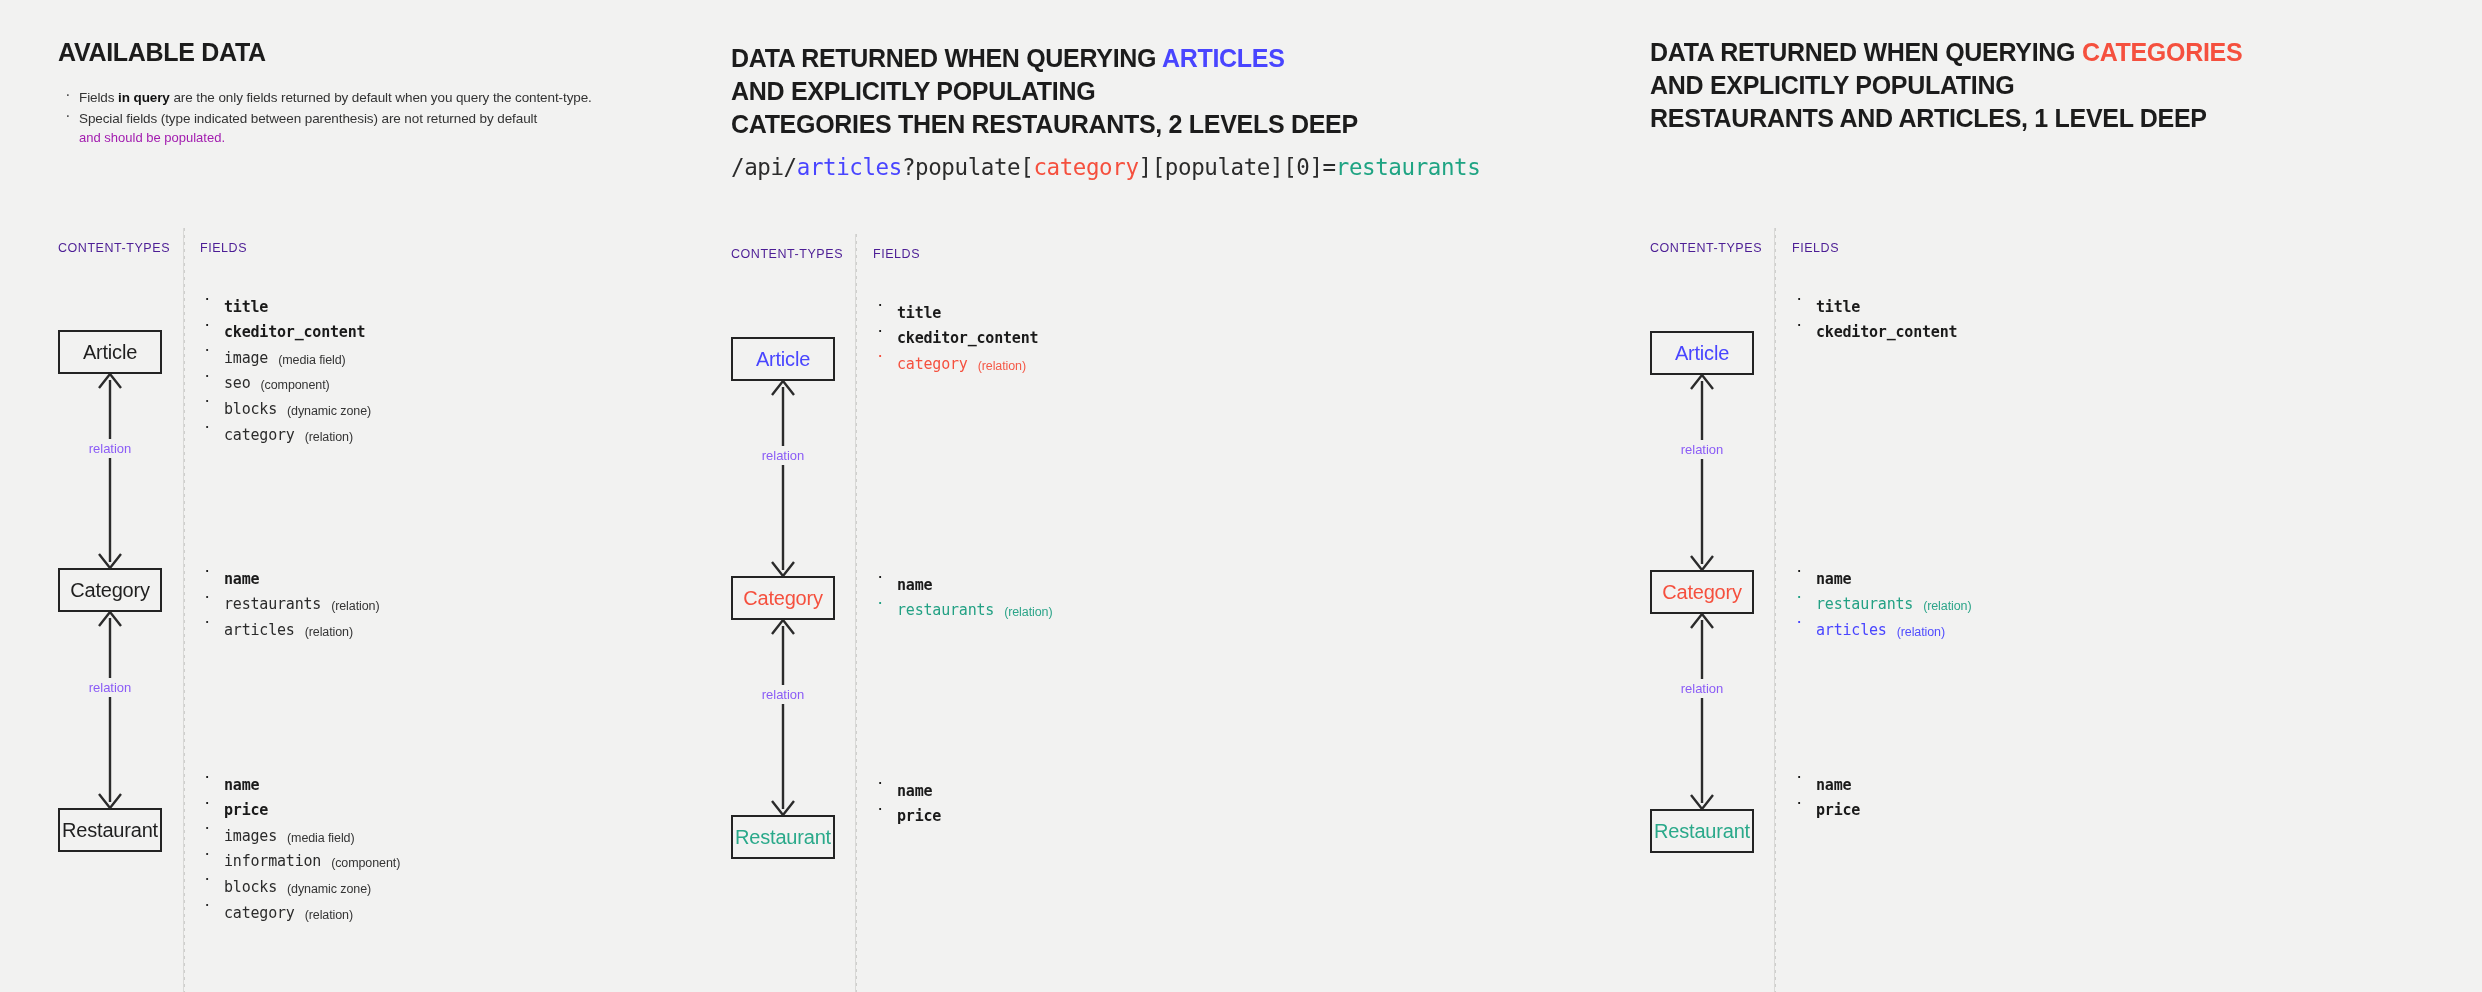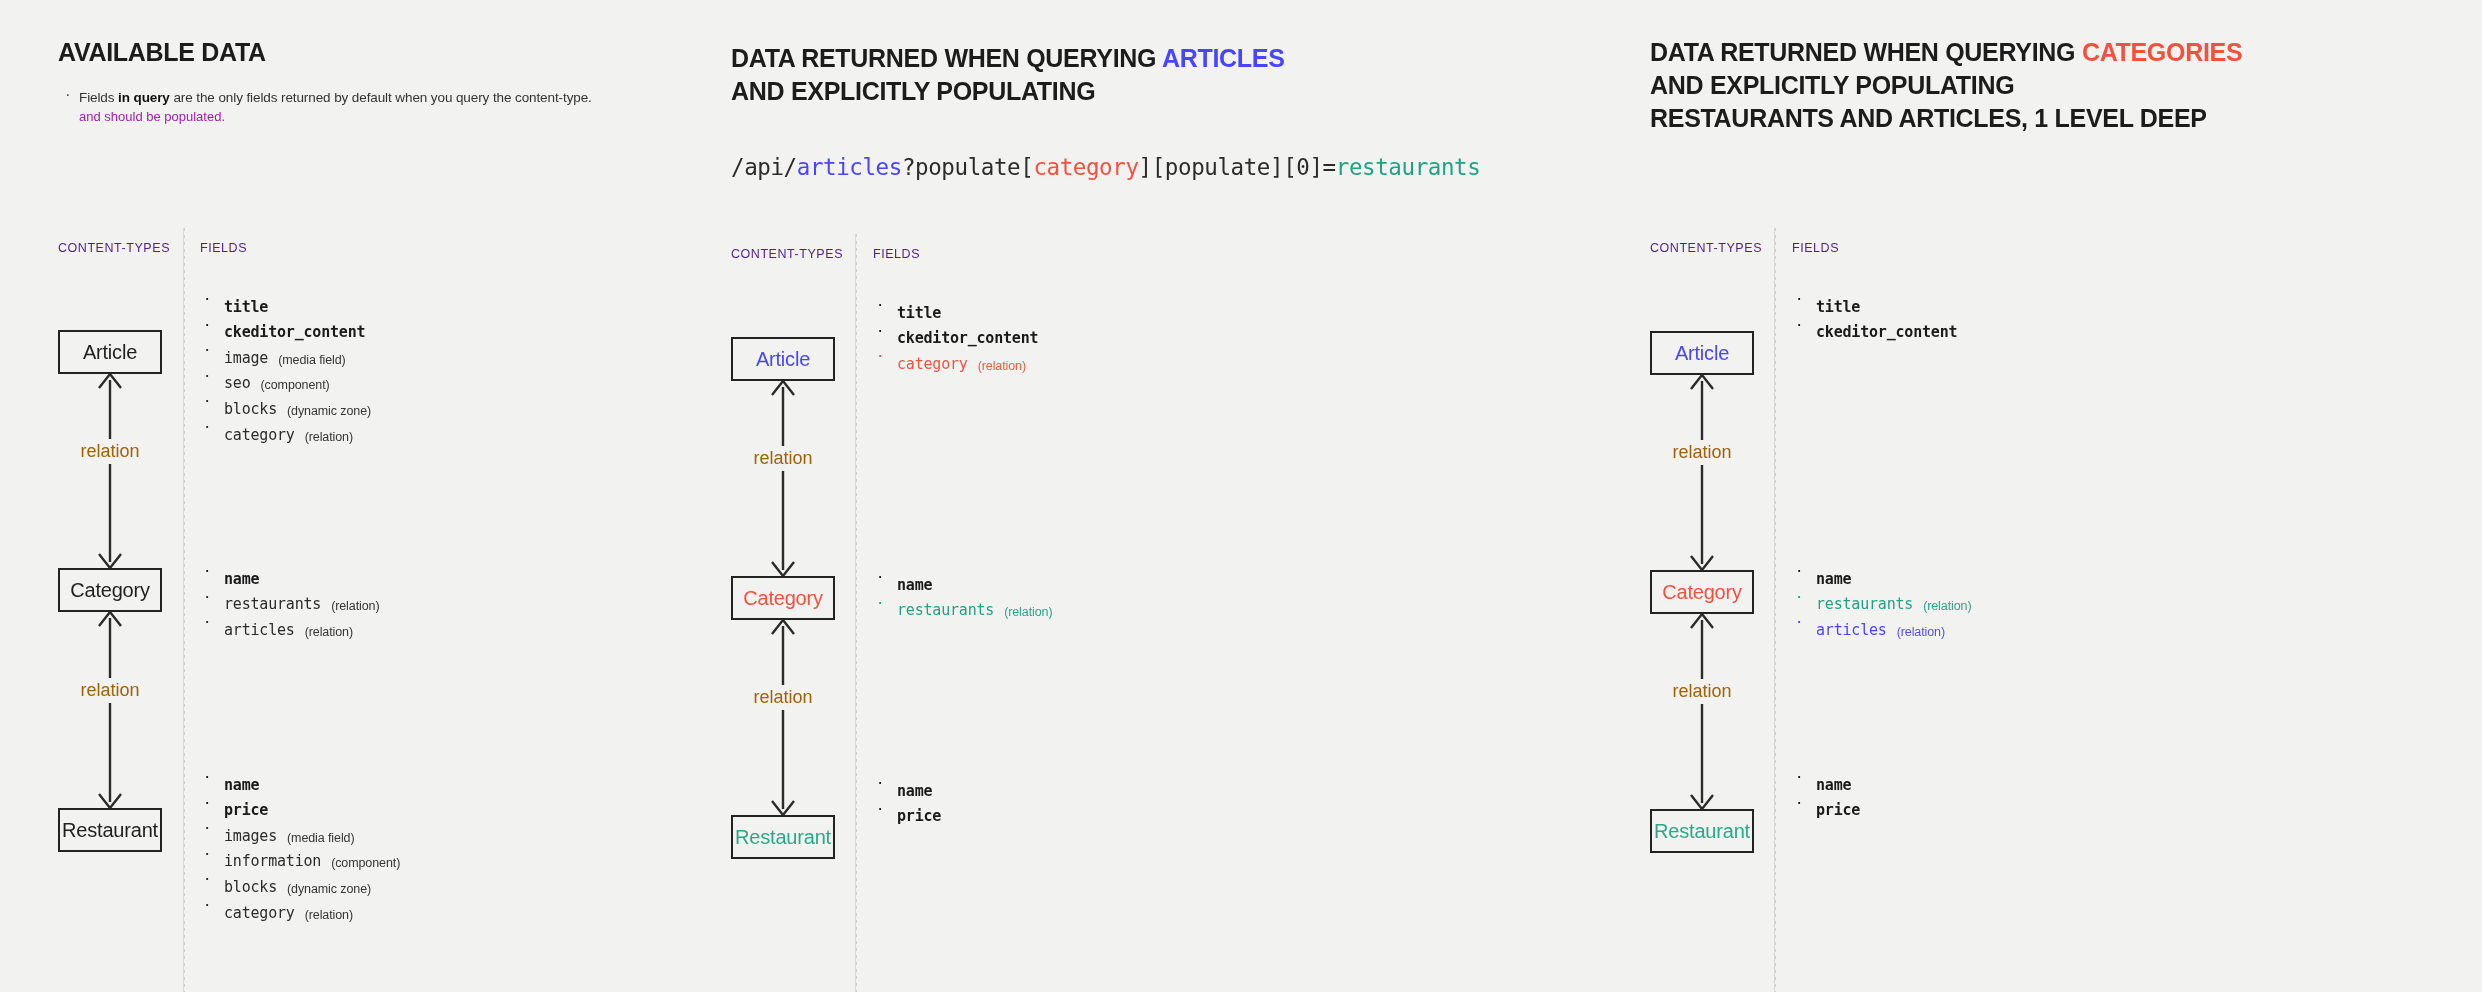--- a/index.html
+++ b/index.html
@@ -128,22 +128,22 @@
   .ent-box.c-red   { color: #f5503e; }
   .ent-box.c-green { color: #2aa98a; }
 
   
   .connector { position: absolute; width: 28px; }
   .connector svg { display: block; overflow: visible; }
   .rel-label {
     position: absolute;
     left: 50%;
     transform: translateX(-50%);
-    font-size: 18px;
-    color: #a16207;
+    font-size: 13px;
+    color: #8b5cf6;
     background: #f2f2f1;
     padding: 2px 4px;
     white-space: nowrap;
   }
 
   
   .fields { position: absolute; }
   .field-row {
     position: relative;
     height: 25.6px;
@@ -187,20 +187,23 @@
 
 <div class="page">
 
   <section class="panel" id="panel-0">
     <h1 class="panel-title"><span>AVAILABLE DATA</span></h1>
 
     <div class="legend">
       <div class="legend-item">
         <span>Fields </span><b>in query</b><span> are the only fields returned by default when you query the content-type.</span>
       </div>
+      <div class="legend-item">
+        <span>Special fields (type indicated between parenthesis) are not returned by default</span>
+      </div>
       <div class="legend-sub">and should be populated.</div>
     </div>
 
     <div class="col-label" style="left:58px; top:241px;">CONTENT-TYPES</div>
     <div class="col-label" style="left:200px; top:241px;">FIELDS</div>
 
     <div class="sep-solid" style="left:183px;"></div>
     <div class="sep-dotted" style="left:184px;"></div>
 
     <div class="ent-box" style="left:58px; top:330px;">Article</div>
@@ -282,21 +285,21 @@
           <span class="ftype">(dynamic zone)</span>
         </div>
         <div class="field-row f-dark">
           <span class="fname">category</span>
           <span class="ftype">(relation)</span>
         </div>
       </div>
   </section>
 
   <section class="panel" id="panel-1">
-    <h1 class="panel-title"><span>DATA RETURNED WHEN QUERYING </span><span class="tok-blue hl-articles">ARTICLES</span><br><span>AND EXPLICITLY POPULATING</span><br></h1>
+    <h1 class="panel-title"><span>DATA RETURNED WHEN QUERYING </span><span class="tok-blue hl-articles">ARTICLES</span><br><span>AND EXPLICITLY POPULATING</span><br><span>CATEGORIES THEN RESTAURANTS, 2 LEVELS DEEP</span></h1>
 
     <div class="api-url"><span>/api/</span><span class="tok-blue hl-articles">articles</span><span>?populate[</span><span class="tok-red hl-categories">category</span><span>][populate][0]=</span><span class="tok-green">restaurants</span></div>
 
     <div class="col-label" style="left:13px;  top:241px;">CONTENT-TYPES</div>
     <div class="col-label" style="left:155px; top:241px;">FIELDS</div>
 
     <div class="sep-solid" style="left:137px;"></div>
     <div class="sep-dotted" style="left:138px;"></div>
 
     <div class="ent-box c-blue" style="left:13px; top:331px;">Article</div>

